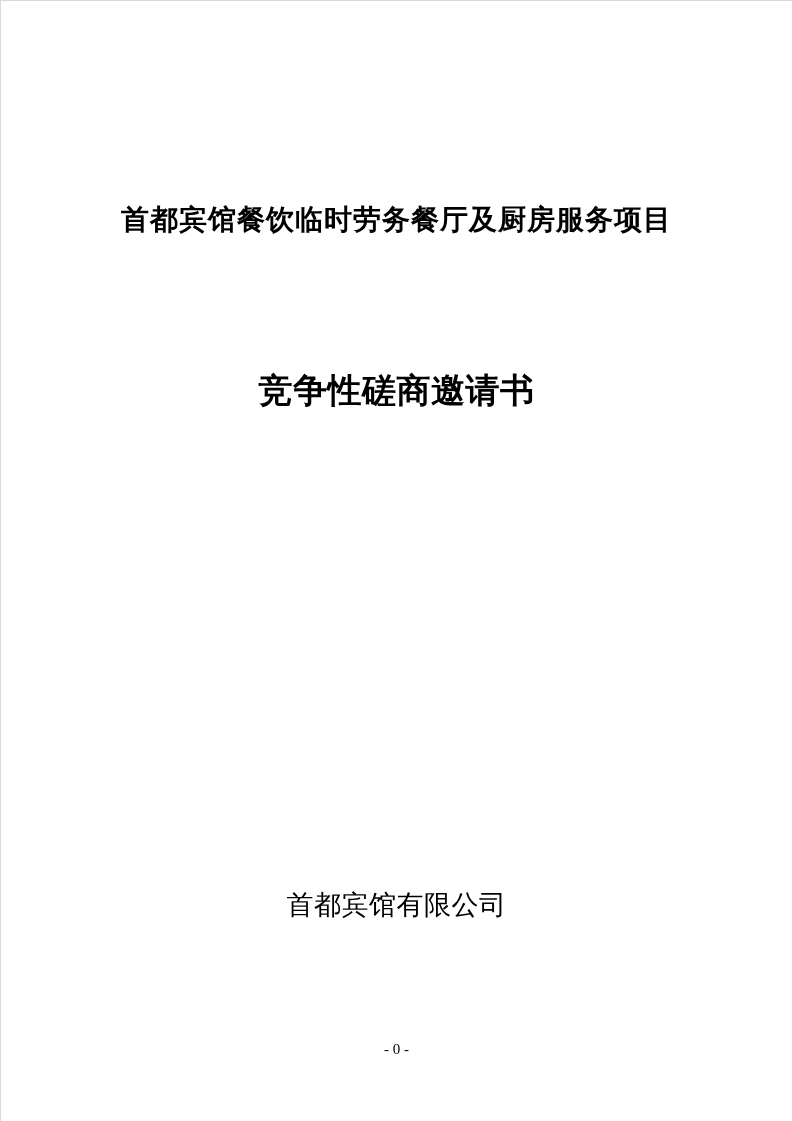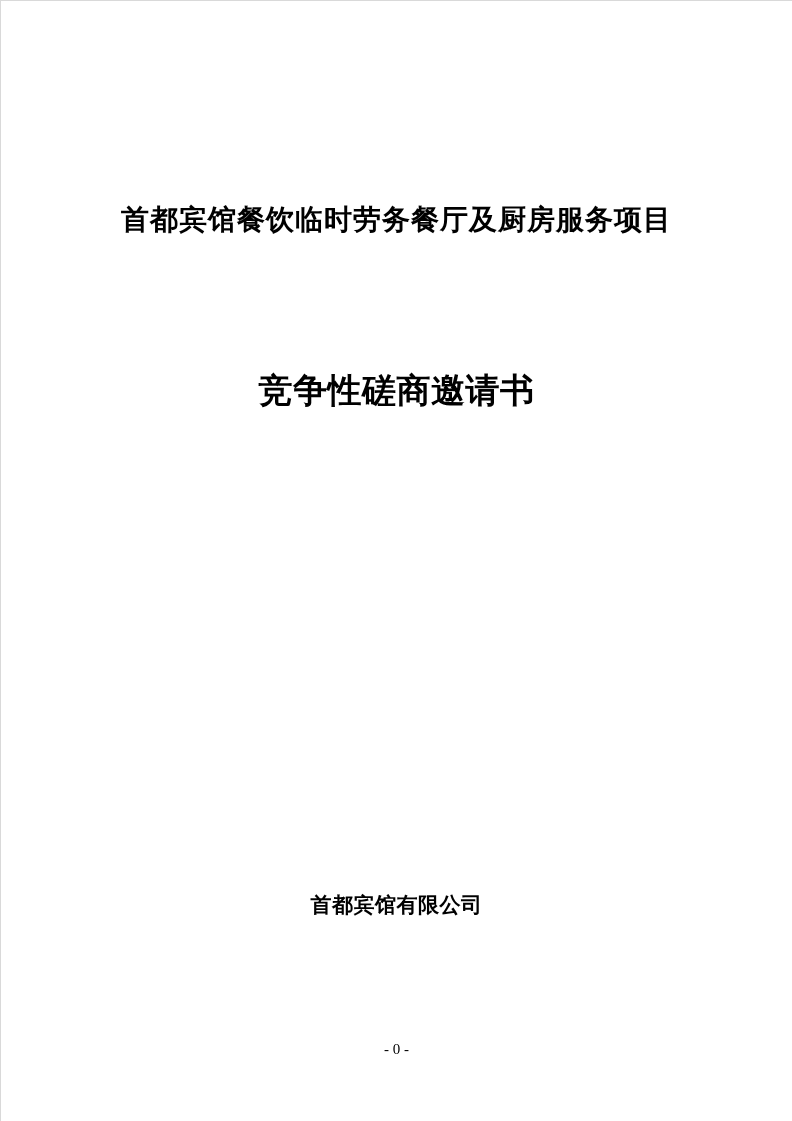--- a/index.html
+++ b/index.html
@@ -42,22 +42,22 @@
     letter-spacing: 0.5px;
     line-height: 38px;
     white-space: nowrap;
   }
   .issuer-block {
     position: absolute;
     top: 884px;
     left: 0;
     width: 100%;
     text-align: center;
-    font-size: 21px;
-    font-weight: bold;
+    font-size: 27px;
+    font-weight: normal;
     line-height: 41px;
   }
   .issuer-block .line {
     white-space: pre;
     letter-spacing: 0.5px;
   }
   .page-number {
     position: absolute;
     top: 1040px;
     left: 0;

